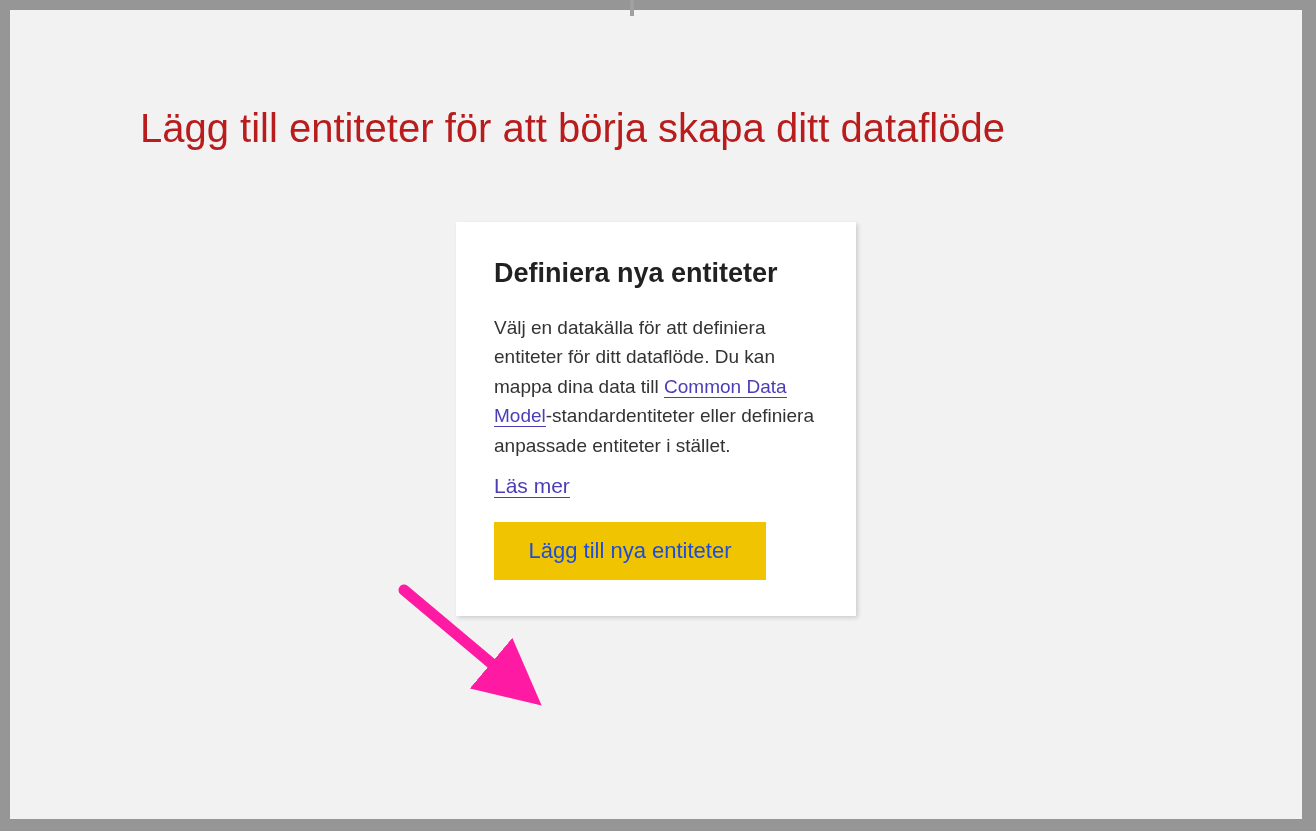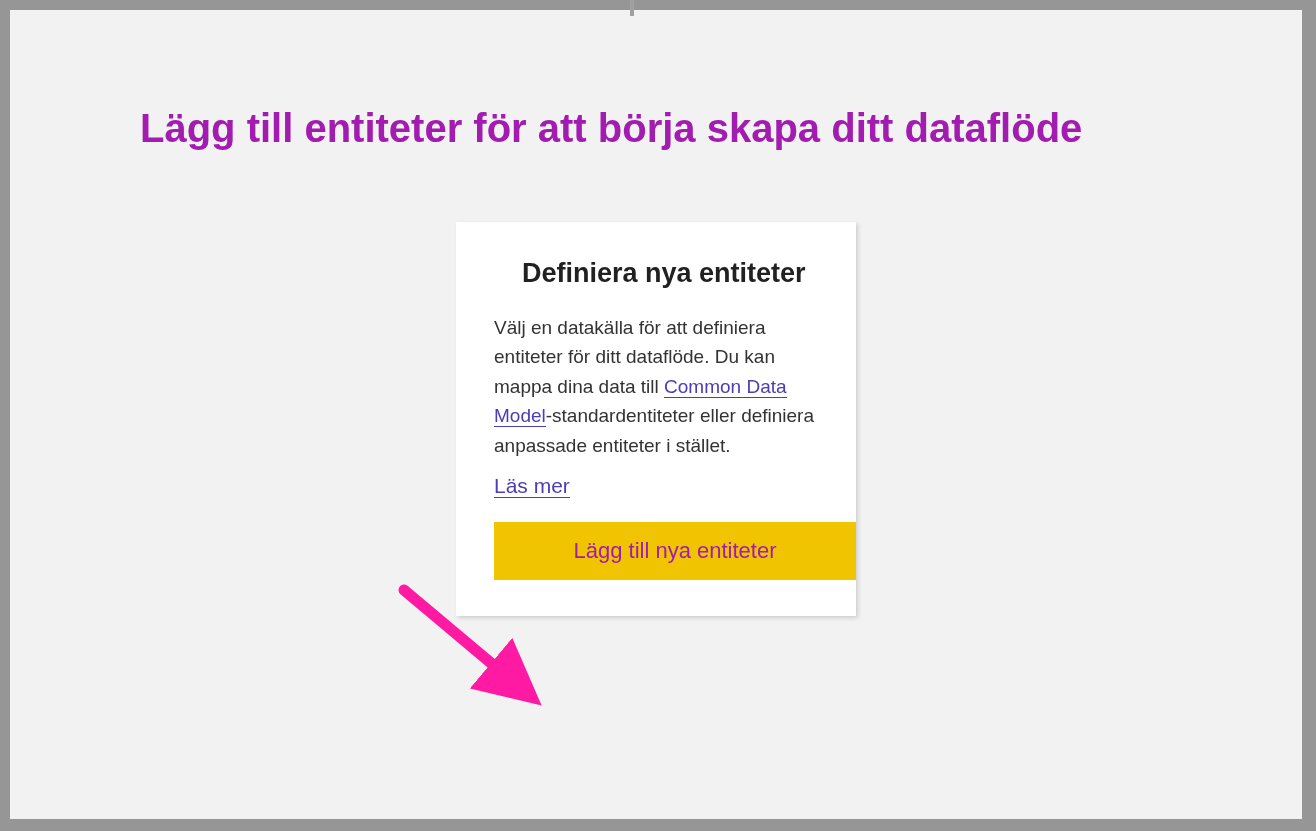--- a/index.html
+++ b/index.html
@@ -30,41 +30,40 @@
     .top-tick {
       position: absolute;
       top: -10px;
       left: 620px;
       width: 4px;
       height: 16px;
       background: #a0a0a0;
     }
     .page-title {
       font-size: 40px;
-      font-weight: 700;
-      color: #a21caf;
+      font-weight: 400;
+      color: #b91c1c;
       text-align: left;
       margin-left: 130px;
       margin-right: 130px;
       line-height: 1.2;
     }
     .card {
       background: #ffffff;
       width: 400px;
       margin: 70px auto 0 auto;
       padding: 36px 38px 36px 38px;
       box-shadow: 2px 2px 4px rgba(0,0,0,0.15);
       position: relative;
     }
     .card-title {
       font-size: 27px;
       font-weight: 700;
       color: #212121;
       margin-bottom: 24px;
-      margin-left: 28px;
     }
     .card-body {
       font-size: 19px;
       color: #333333;
       line-height: 1.55;
       font-weight: 400;
     }
     .card-body a {
       color: #4b3db8;
       text-decoration: none;
@@ -75,24 +74,24 @@
     }
     .learn-more-row a {
       font-size: 21px;
       color: #4b3db8;
       text-decoration: none;
       border-bottom: 1px solid #4b3db8;
       text-align: right;
     }
     .primary-button {
       display: block;
-      width: 362px;
+      width: 272px;
       margin-top: 24px;
       background: #f0c400;
-      color: #a21caf;
+      color: #1d4ed8;
       font-size: 22px;
       font-weight: 400;
       text-align: center;
       padding: 16px 0;
       border: none;
       cursor: pointer;
       font-family: inherit;
     }
     .annotation-arrow {
       position: absolute;

